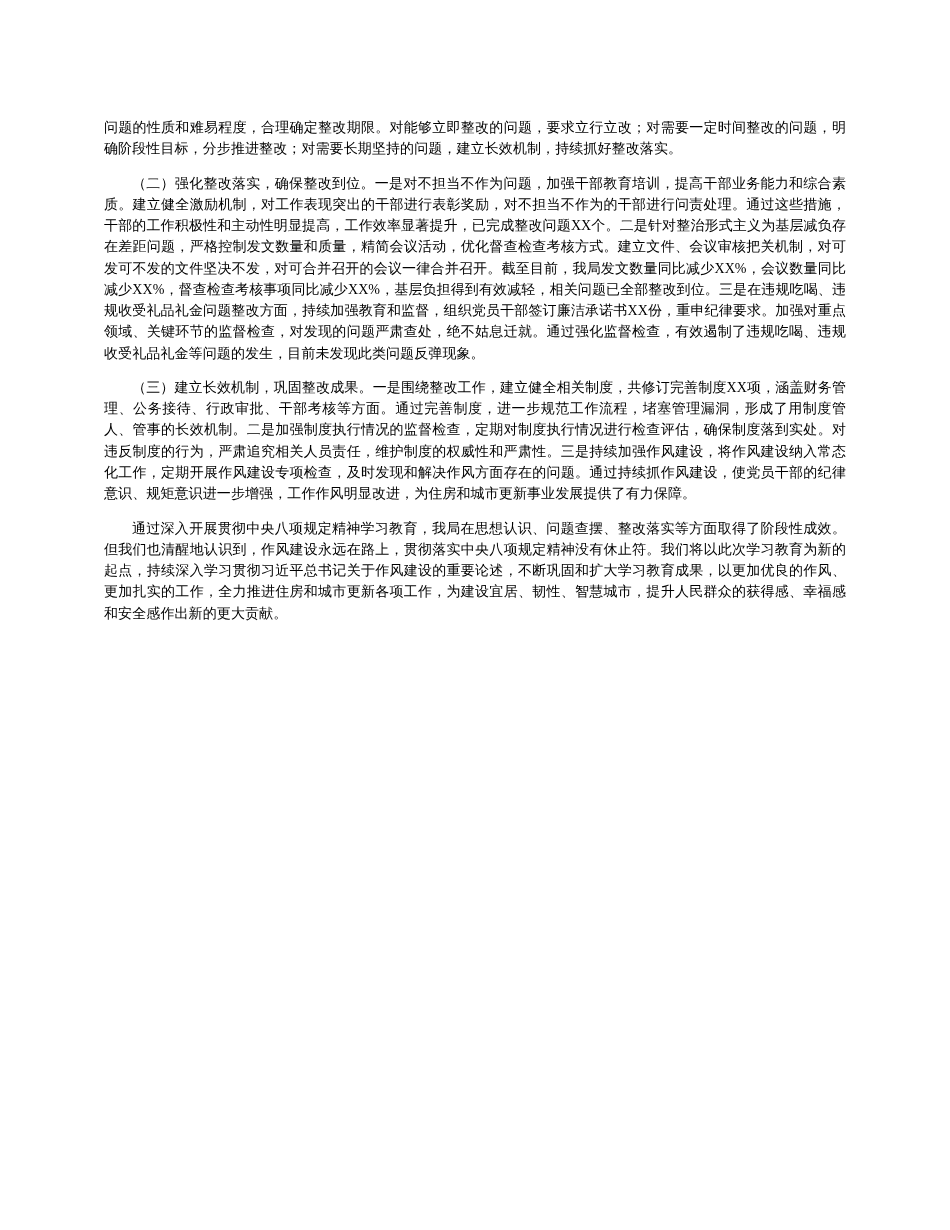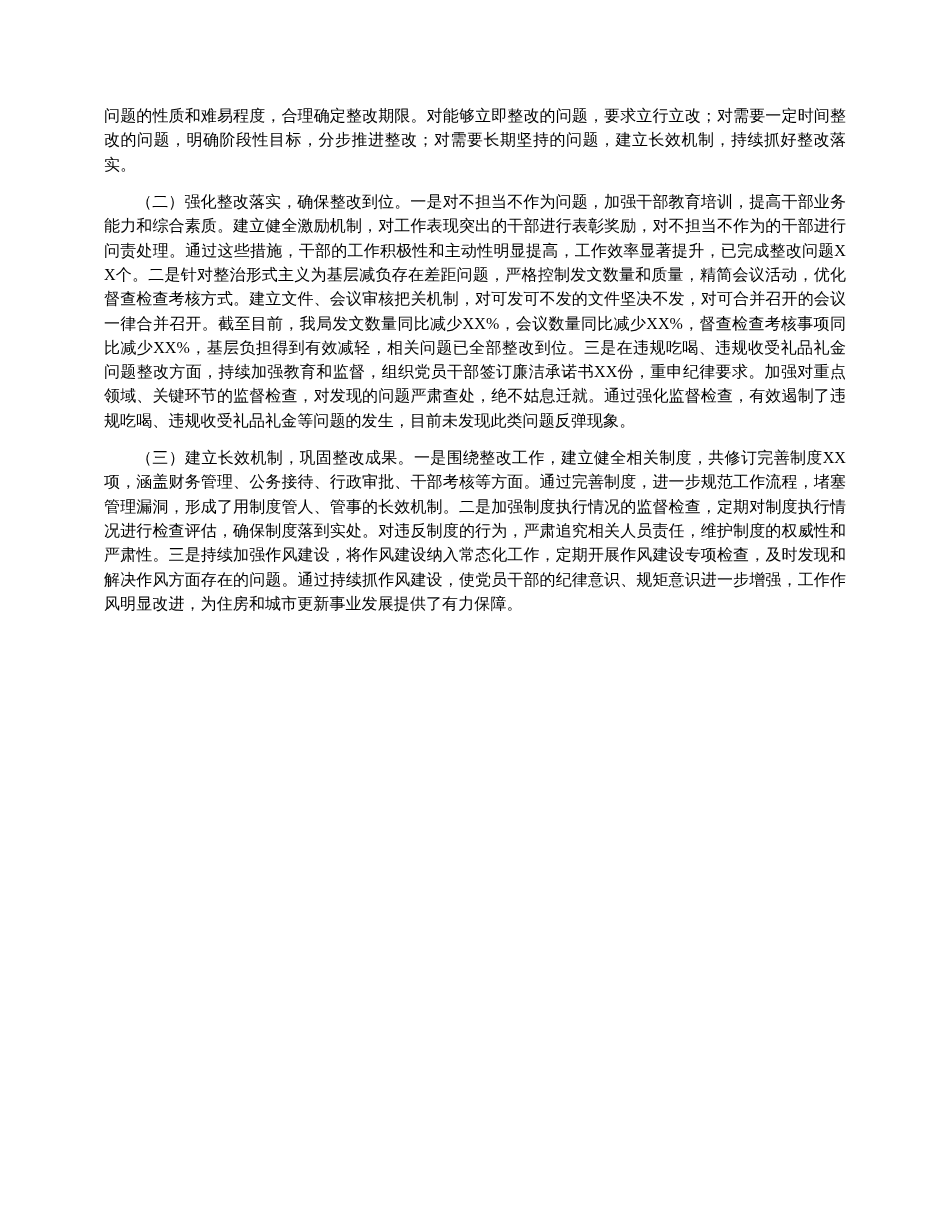--- a/index.html
+++ b/index.html
@@ -18,22 +18,22 @@
     width: 950px;
     height: 1230px;
     background: #ffffff;
     box-sizing: border-box;
     padding: 104px 104px 0 104px;
   }
   .doc-body {
     width: 742px;
   }
   p.para {
-    margin: 0 0 13px 0;
-    font-size: 16px;
+    margin: 13px 0 13px 0;
+    font-size: 14px;
     line-height: 1.52;
     text-align: justify;
     text-justify: inter-ideograph;
     letter-spacing: 0.1px;
     word-break: break-all;
   }
   p.indent {
     text-indent: 2em;
   }
   .b {
@@ -41,14 +41,15 @@
   }
 </style>
 </head>
 <body>
 
 <div class="page">
   <div class="doc-body" id="doc-body">
       <p class="para"><span>问题的性质和难易程度，合理确定整改期限。对能够立即整改的问题，要求立行立改；对需要一定时间整改的问题，明确阶段性目标，分步推进整改；对需要长期坚持的问题，建立长效机制，持续抓好整改落实。</span></p>
       <p class="para indent"><span>（二）强化整改落实，确保整改到位。</span><span class="b">一是</span><span>对不担当不作为问题，加强干部教育培训，提高干部业务能力和综合素质。建立健全激励机制，对工作表现突出的干部进行表彰奖励，对不担当不作为的干部进行问责处理。通过这些措施，干部的工作积极性和主动性明显提高，工作效率显著提升，已完成整改问题XX个。</span><span class="b">二是</span><span>针对整治形式主义为基层减负存在差距问题，严格控制发文数量和质量，精简会议活动，优化督查检查考核方式。建立文件、会议审核把关机制，对可发可不发的文件坚决不发，对可合并召开的会议一律合并召开。截至目前，我局发文数量同比减少XX%，会议数量同比减少XX%，督查检查考核事项同比减少XX%，基层负担得到有效减轻，相关问题已全部整改到位。</span><span class="b">三是</span><span>在违规吃喝、违规收受礼品礼金问题整改方面，持续加强教育和监督，组织党员干部签订廉洁承诺书XX份，重申纪律要求。加强对重点领域、关键环节的监督检查，对发现的问题严肃查处，绝不姑息迁就。通过强化监督检查，有效遏制了违规吃喝、违规收受礼品礼金等问题的发生，目前未发现此类问题反弹现象。</span></p>
       <p class="para indent"><span>（三）建立长效机制，巩固整改成果。</span><span class="b">一是</span><span>围绕整改工作，建立健全相关制度，共修订完善制度XX项，涵盖财务管理、公务接待、行政审批、干部考核等方面。通过完善制度，进一步规范工作流程，堵塞管理漏洞，形成了用制度管人、管事的长效机制。</span><span class="b">二是</span><span>加强制度执行情况的监督检查，定期对制度执行情况进行检查评估，确保制度落到实处。对违反制度的行为，严肃追究相关人员责任，维护制度的权威性和严肃性。</span><span class="b">三是</span><span>持续加强作风建设，将作风建设纳入常态化工作，定期开展作风建设专项检查，及时发现和解决作风方面存在的问题。通过持续抓作风建设，使党员干部的纪律意识、规矩意识进一步增强，工作作风明显改进，为住房和城市更新事业发展提供了有力保障。</span></p>
+      <p class="para indent"><span>通过深入开展贯彻中央八项规定精神学习教育，我局在思想认识、问题查摆、整改落实等方面取得了阶段性成效。但我们也清醒地认识到，作风建设永远在路上，贯彻落实中央八项规定精神没有休止符。我们将以此次学习教育为新的起点，持续深入学习贯彻习近平总书记关于作风建设的重要论述，不断巩固和扩大学习教育成果，以更加优良的作风、更加扎实的工作，全力推进住房和城市更新各项工作，为建设宜居、韧性、智慧城市，提升人民群众的获得感、幸福感和安全感作出新的更大贡献。</span></p>
     </div>
 </div>
 
 </body></html>

